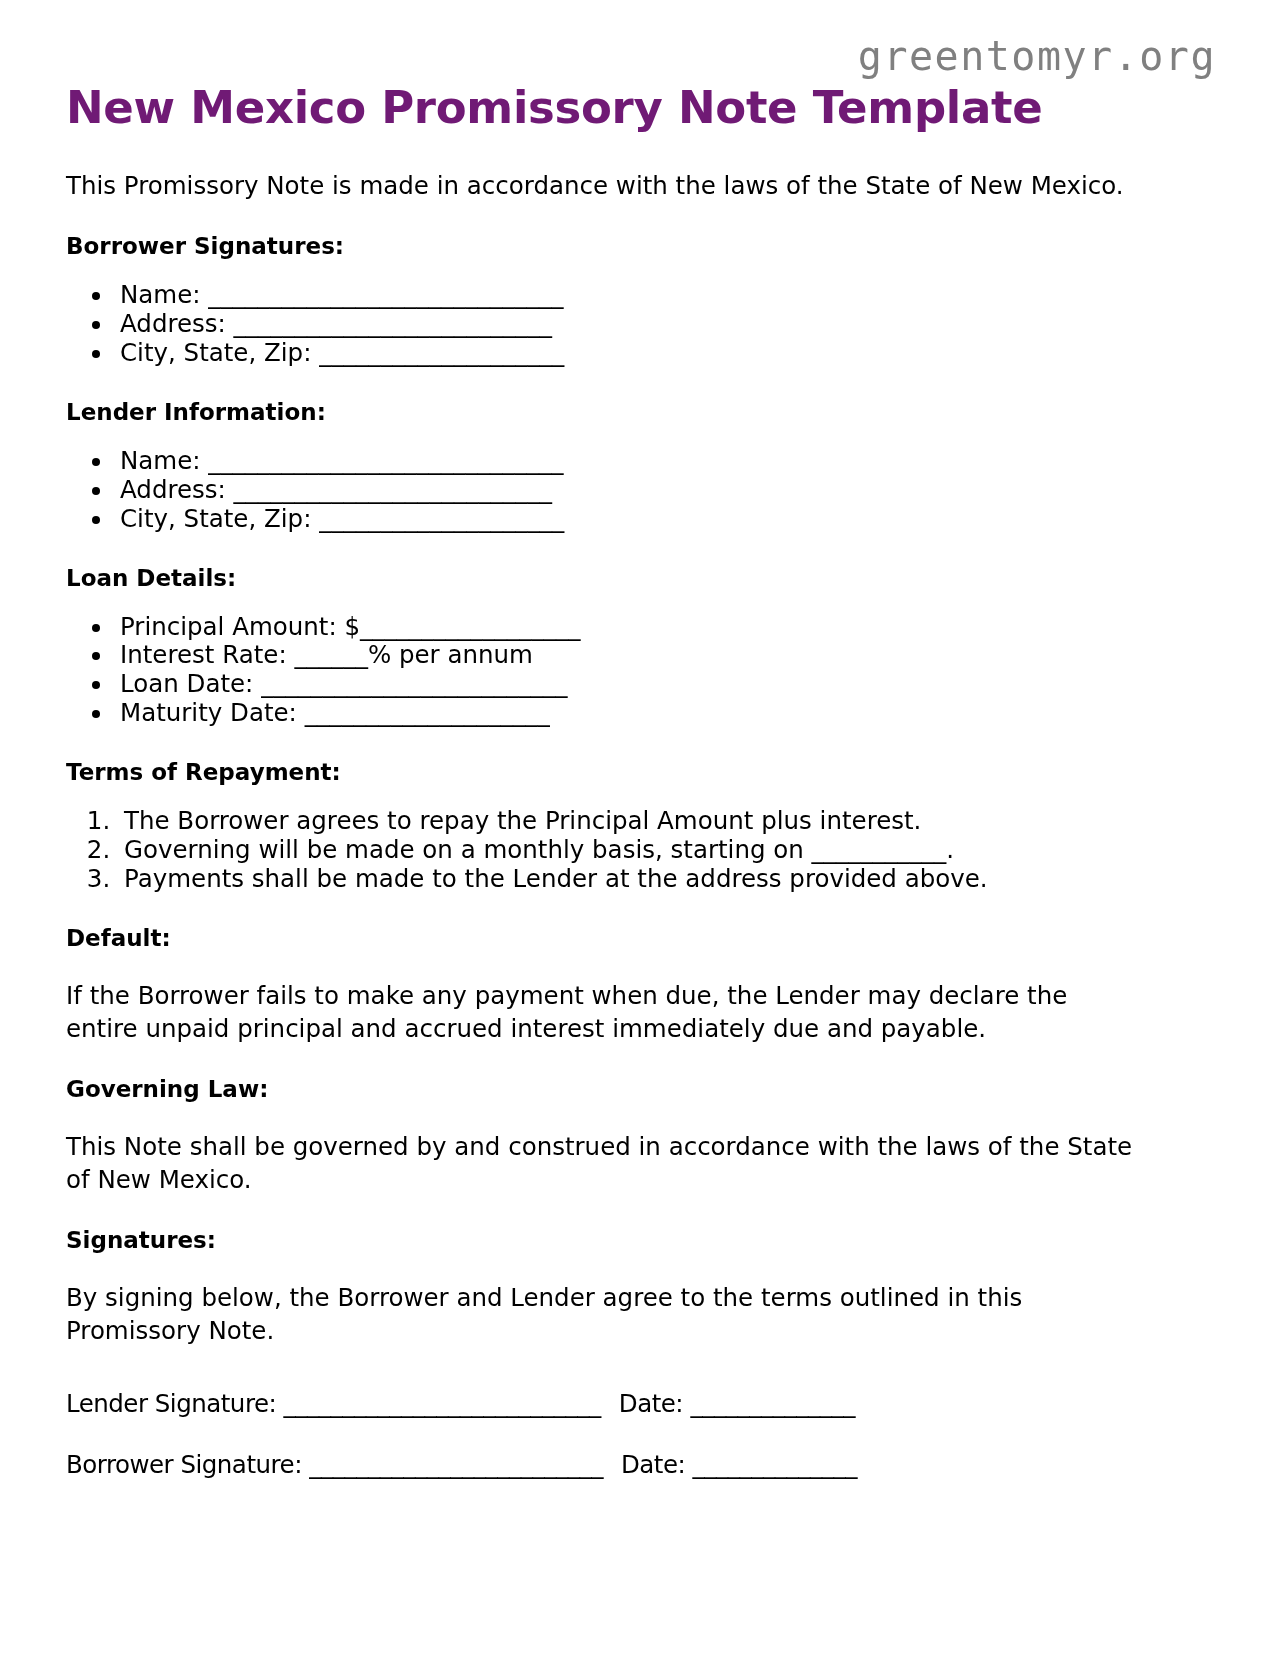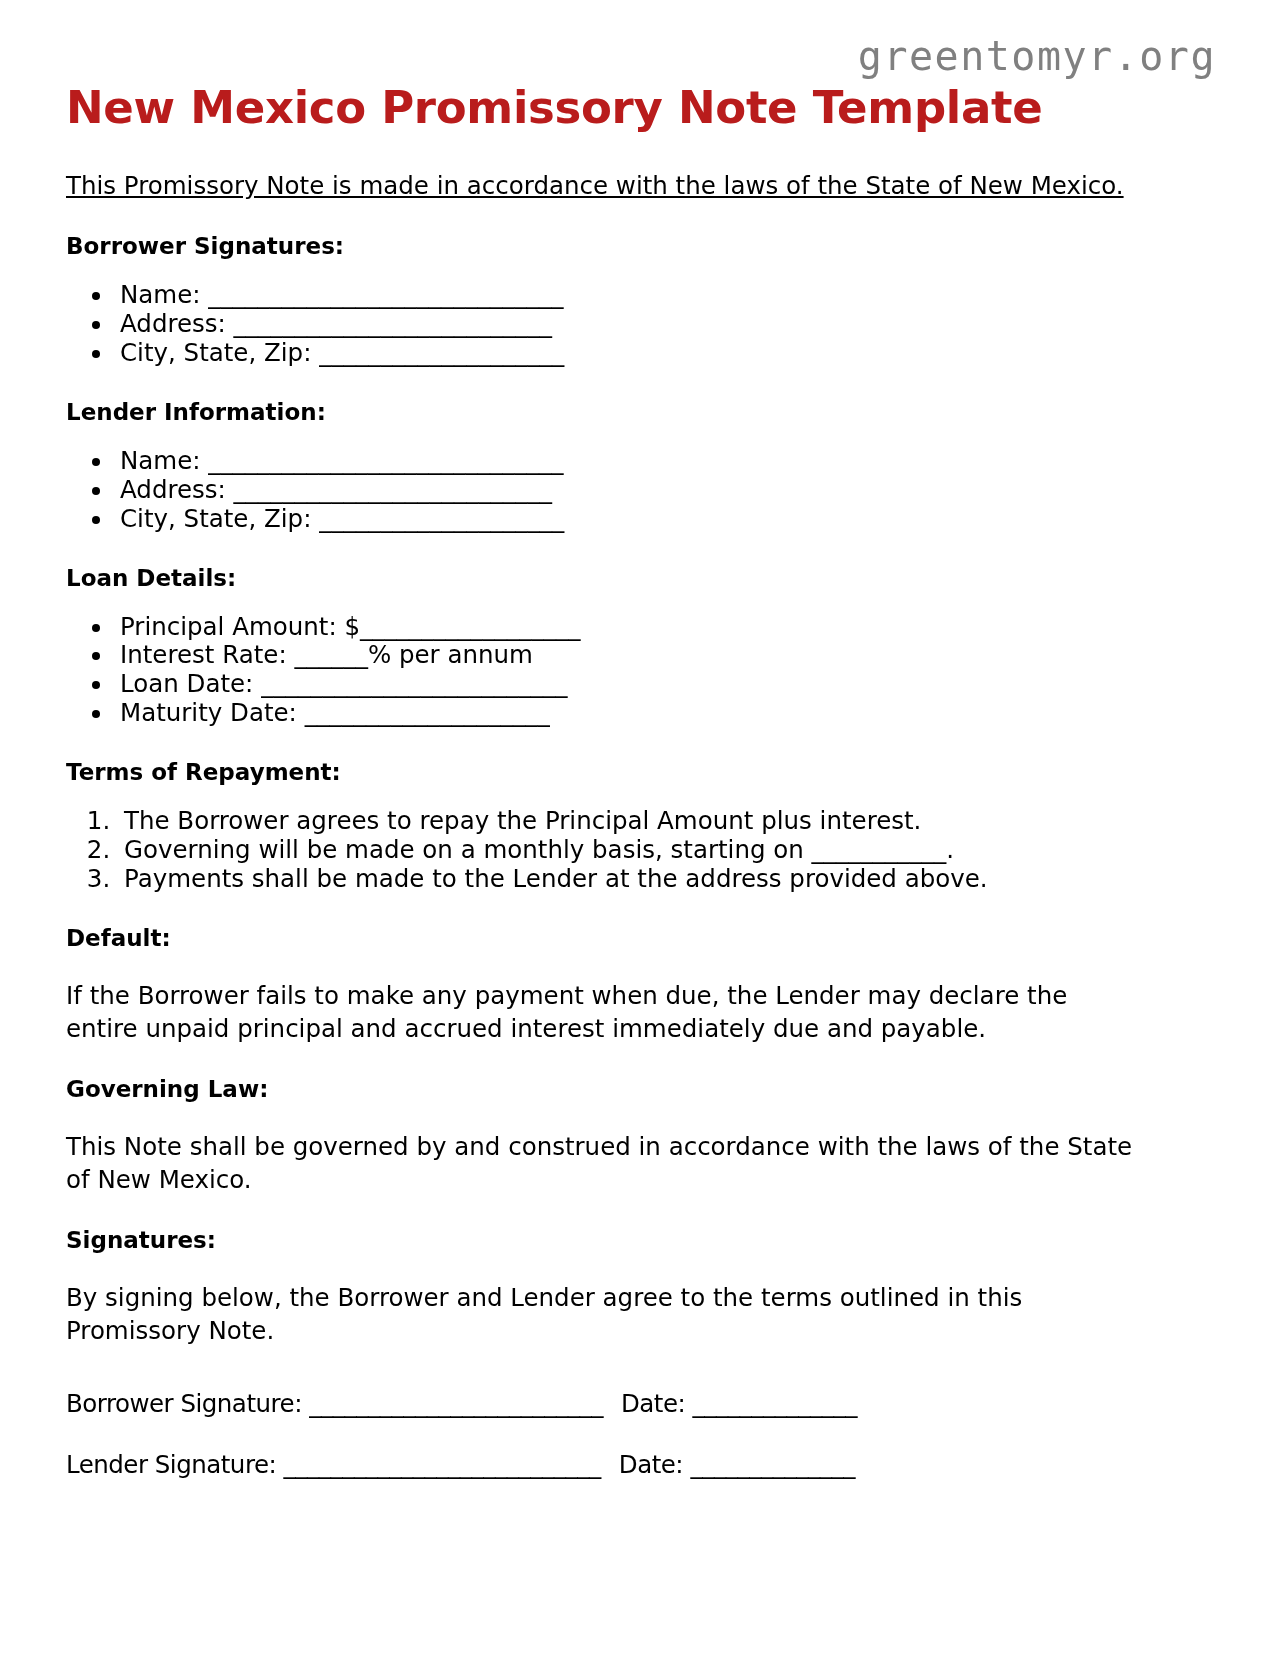--- a/index.html
+++ b/index.html
@@ -34,28 +34,27 @@
     white-space: nowrap;
     line-height: 1;
   }
   h1.doc-title {
     margin: 0;
     padding-top: 83px;
     font-size: 45px;
     font-weight: bold;
     letter-spacing: -0.3px;
     line-height: 1.12;
-    color: #b91c1c;
+    color: #701a75;
   }
   p.intro {
     margin: 0;
     padding-top: 36px;
     font-size: 24.5px;
     line-height: 1.35;
-    text-decoration: underline;
   }
   h2.section-head {
     margin: 0;
     padding-top: 30px;
     font-size: 23px;
     font-weight: bold;
     line-height: 1.3;
   }
   ul.bullets {
     margin: 0;
@@ -145,20 +144,20 @@
   <p class="body-text">If the Borrower fails to make any payment when due, the Lender may declare the entire unpaid principal and accrued interest immediately due and payable.</p>
 
   <h2 class="section-head">Governing Law:</h2>
   <p class="body-text">This Note shall be governed by and construed in accordance with the laws of the State of New Mexico.</p>
 
   <h2 class="section-head">Signatures:</h2>
   <p class="body-text">By signing below, the Borrower and Lender agree to the terms outlined in this Promissory Note.</p>
 
   <div class="sig-block">
     <div class="sig-row">
-      <span class="blank">Borrower Signature: _________________________</span><span class="gap"></span><span class="blank">Date: ______________</span>
+      <span class="blank">Lender Signature: ___________________________</span><span class="gap"></span><span class="blank">Date: ______________</span>
     </div>
     <div class="sig-row">
-      <span class="blank">Lender Signature: ___________________________</span><span class="gap"></span><span class="blank">Date: ______________</span>
+      <span class="blank">Borrower Signature: _________________________</span><span class="gap"></span><span class="blank">Date: ______________</span>
     </div>
   </div>
 
 </div>
 
 </body></html>

